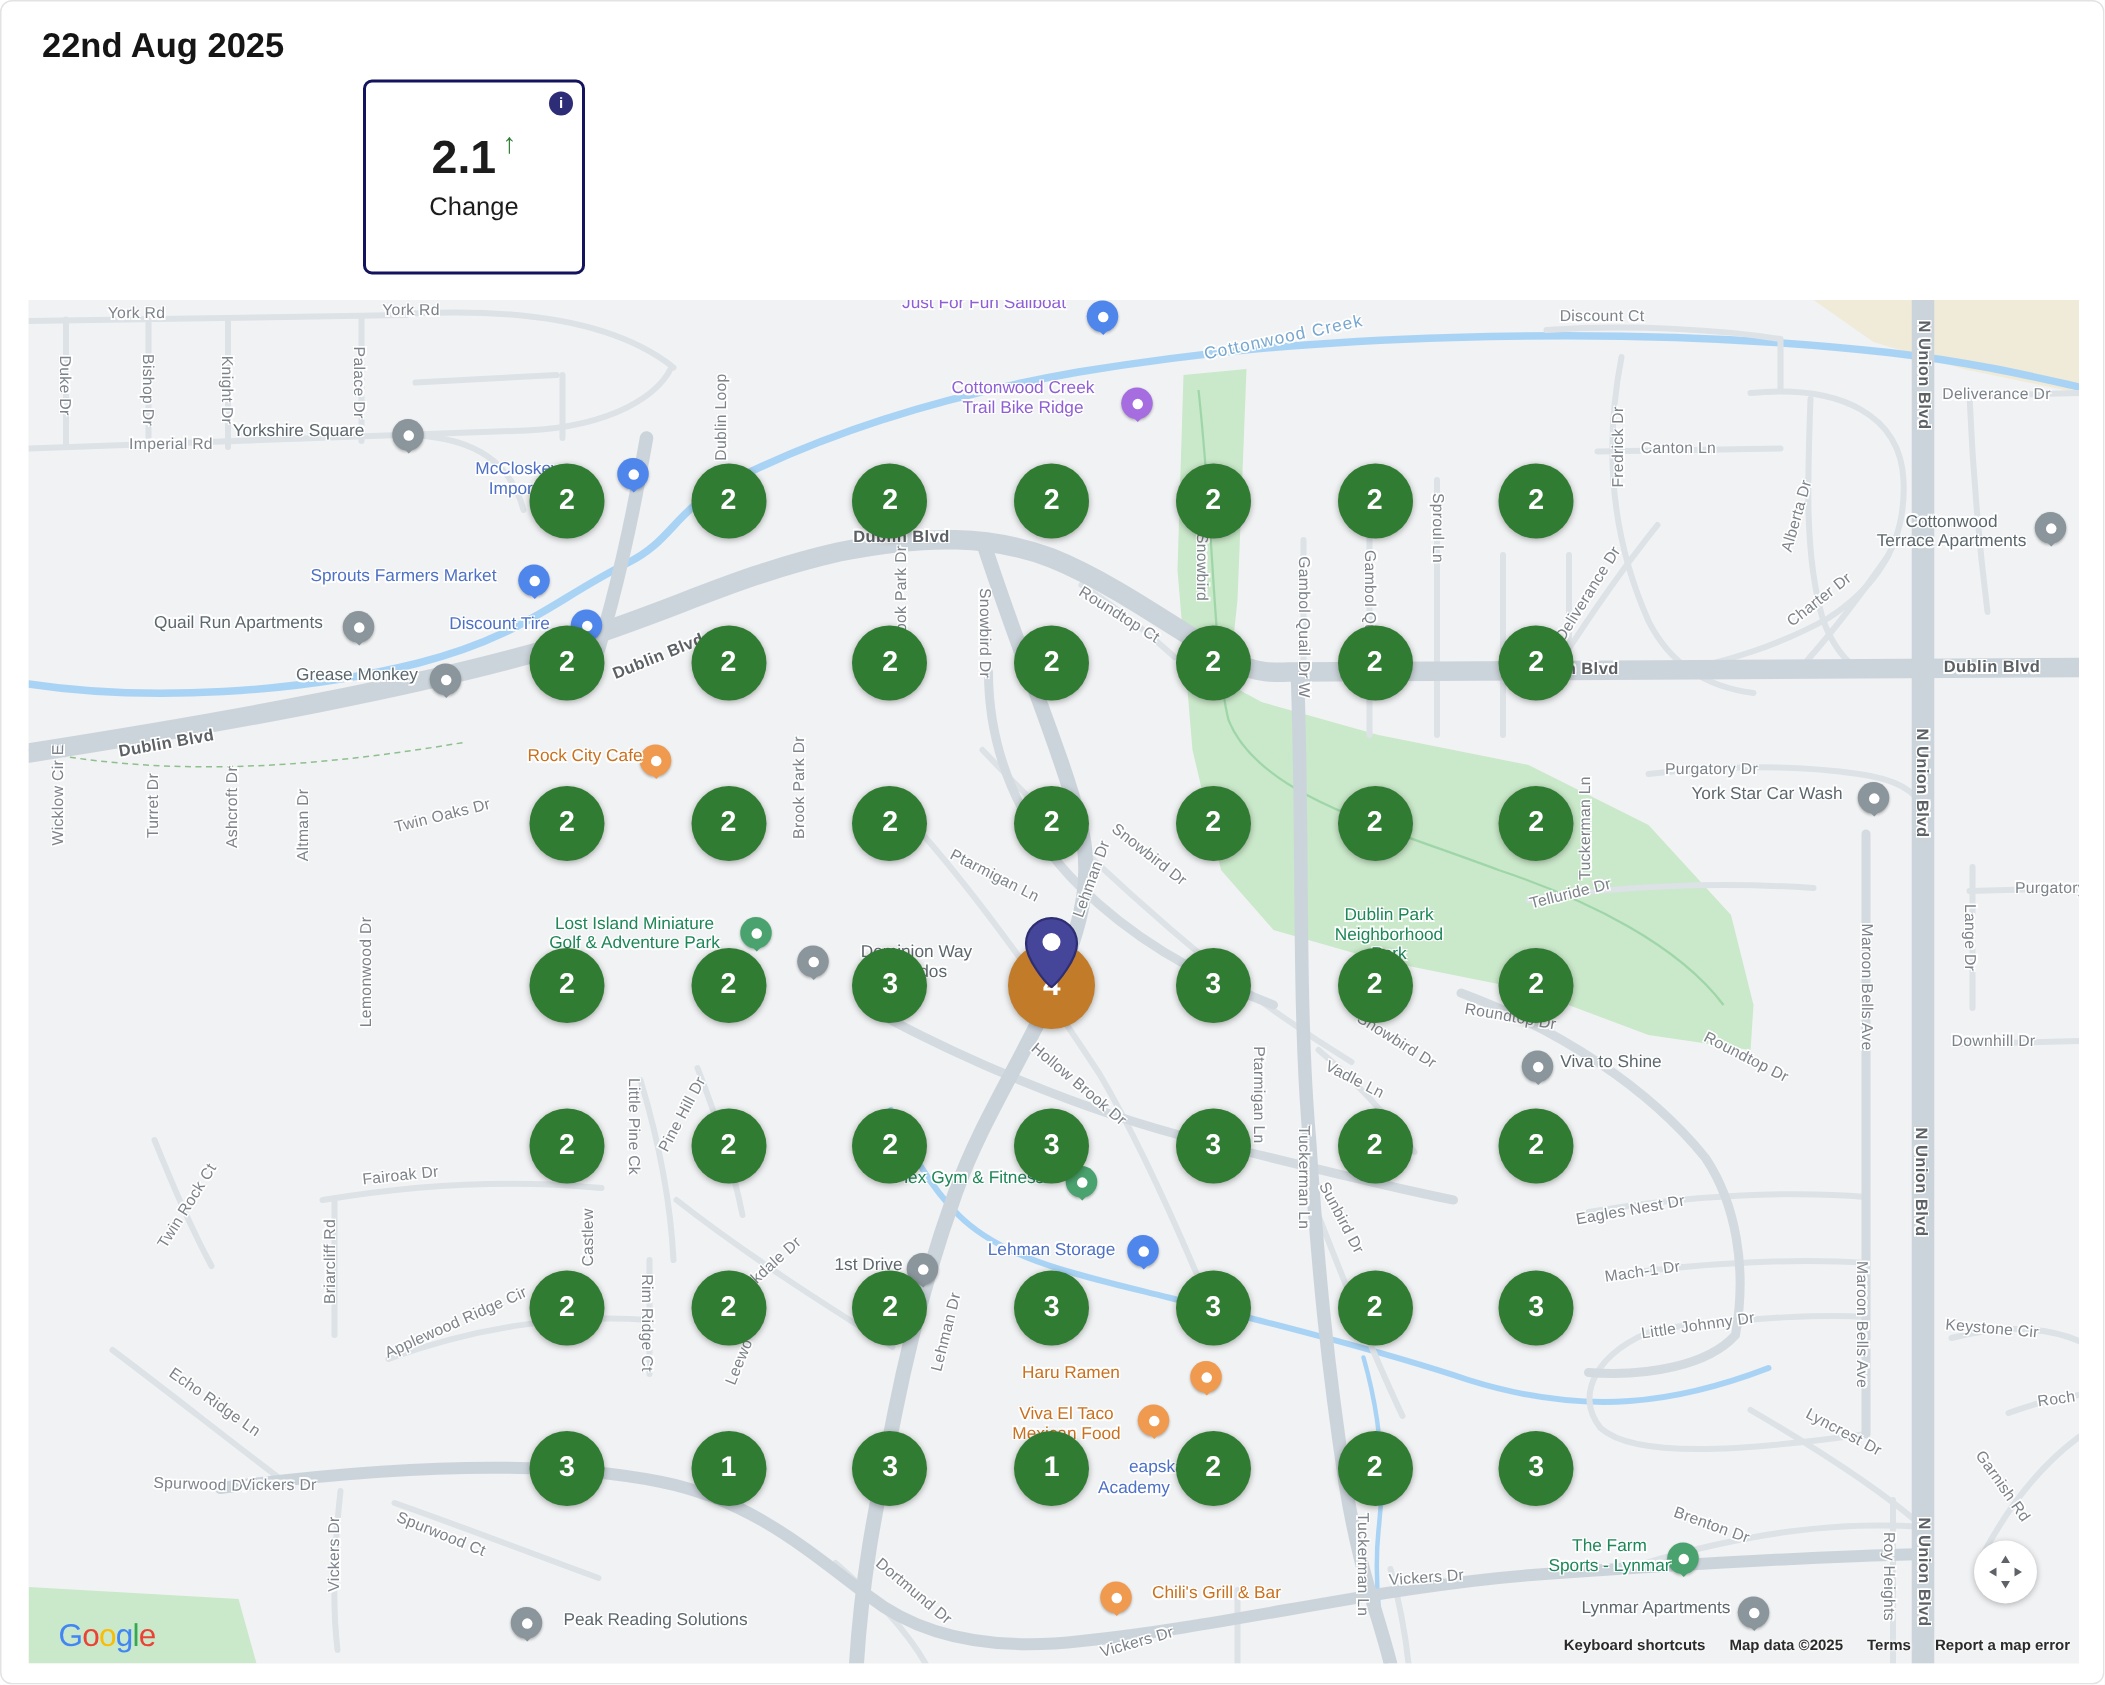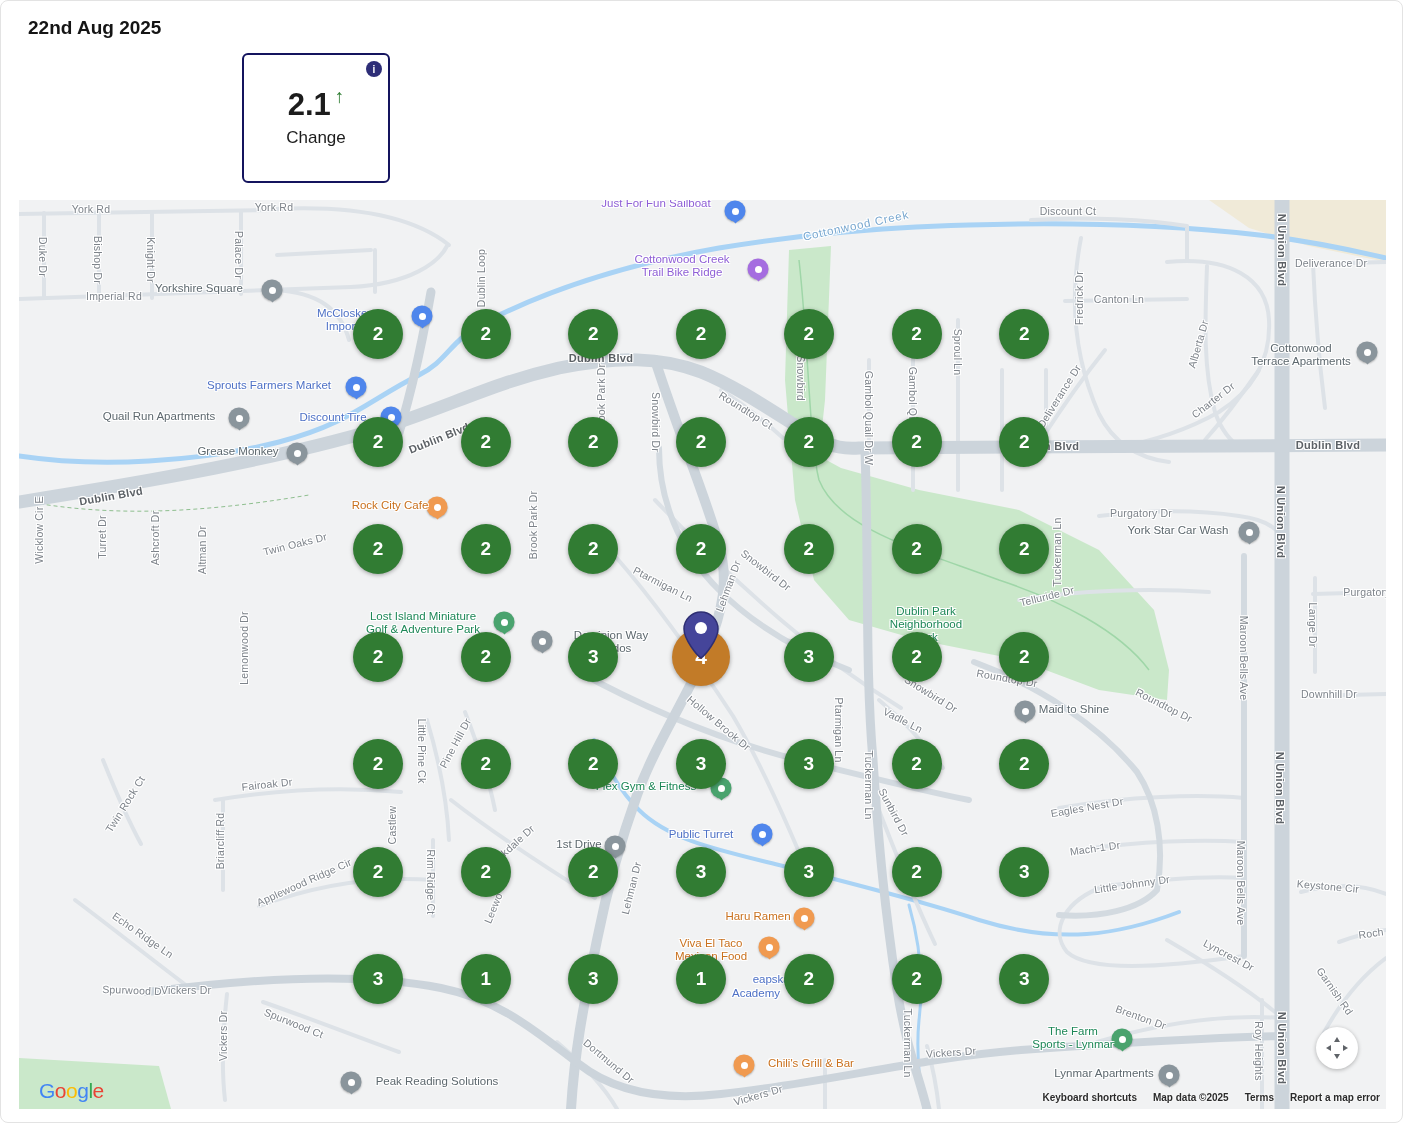--- a/index.html
+++ b/index.html
@@ -1,19 +1,19 @@
 <!DOCTYPE html>
 <html><head>
 <meta charset="utf-8">
 <style>
   html,body{margin:0;padding:0;background:#fff;}
   body{width:1403px;height:1123px;font-family:"Liberation Sans",sans-serif;position:relative;overflow:hidden;}
   .page{position:absolute;inset:0;border:1px solid #e3e3e3;border-radius:8px;background:#fff;overflow:hidden;}
   
-  .date-title{position:absolute;left:27px;top:16px;font-size:19px;font-weight:700;color:#151515;}
+  .date-title{position:absolute;left:27px;top:16px;font-size:23px;font-weight:700;color:#151515;}
   .card{position:absolute;top:52px;height:130px;border-radius:6px;box-sizing:border-box;}
   .card-avg{left:20px;width:204px;background:#449244;color:#fff;display:flex;flex-direction:column;align-items:center;justify-content:center;gap:8px;}
   .card-avg .val{font-size:37px;font-weight:700;line-height:1;}
   .card-avg .lbl{font-size:17px;font-weight:700;}
   .card-change{left:241px;width:148px;background:#fff;border:2px solid #14145e;display:flex;flex-direction:column;align-items:center;justify-content:center;gap:8px;}
   .card-change .valrow{font-size:31px;font-weight:700;color:#1c1c1c;line-height:1;display:flex;align-items:flex-start;gap:4px;}
   .card-change .arrow{font-size:19px;color:#2e7d32;font-weight:700;margin-top:-2px;}
   .card-change .lbl{font-size:17px;color:#1c1c1c;font-weight:400;}
   .info-dot{position:absolute;top:6px;right:6px;width:16px;height:16px;border-radius:50%;background:#2d2d77;color:#fff;font-size:10px;font-weight:700;display:flex;align-items:center;justify-content:center;cursor:pointer;}
   
@@ -298,36 +298,36 @@
           <div>Dominion Way</div>
           <div>off...dos</div>
         </div>
         <div class="poi halo green" style="left: 907px; top: 424px;">
           <div>Dublin Park</div>
           <div>Neighborhood</div>
           <div>Park</div>
         </div>
         <span class="pin gray" style="left: 1006px; top: 513px;"></span>
         <div class="poi halo gray" style="left: 1055px; top: 509px;">
-          <div>Maid to Shine</div>
+          <div>Viva to Shine</div>
         </div>
         <span class="pin green" style="left: 702px; top: 590px;"></span>
         <div class="poi halo green" style="left: 627px; top: 586px;">
           <div>Flex Gym &amp; Fitness</div>
         </div>
         <span class="pin blue" style="left: 743px; top: 636px;"></span>
         <div class="poi halo blue" style="left: 682px; top: 634px;">
-          <div>Public Turret</div>
+          <div>Lehman Storage</div>
         </div>
         <span class="pin gray" style="left: 596px; top: 648px;"></span>
         <div class="poi halo gray" style="left: 560px; top: 644px;">
           <div>1st Drive</div>
         </div>
         <span class="pin orange" style="left: 785px; top: 720px;"></span>
-        <div class="poi halo orange" style="left: 739px; top: 716px;">
+        <div class="poi halo orange" style="left: 695px; top: 716px;">
           <div>Haru Ramen</div>
         </div>
         <span class="pin orange" style="left: 750px; top: 749px;"></span>
         <div class="poi halo orange" style="left: 692px; top: 750px;">
           <div>Viva El Taco</div>
           <div>Mexican Food</div>
         </div>
         <div class="poi halo blue" style="left: 668px; top: 779px;">
           <div>Up</div>
         </div>

